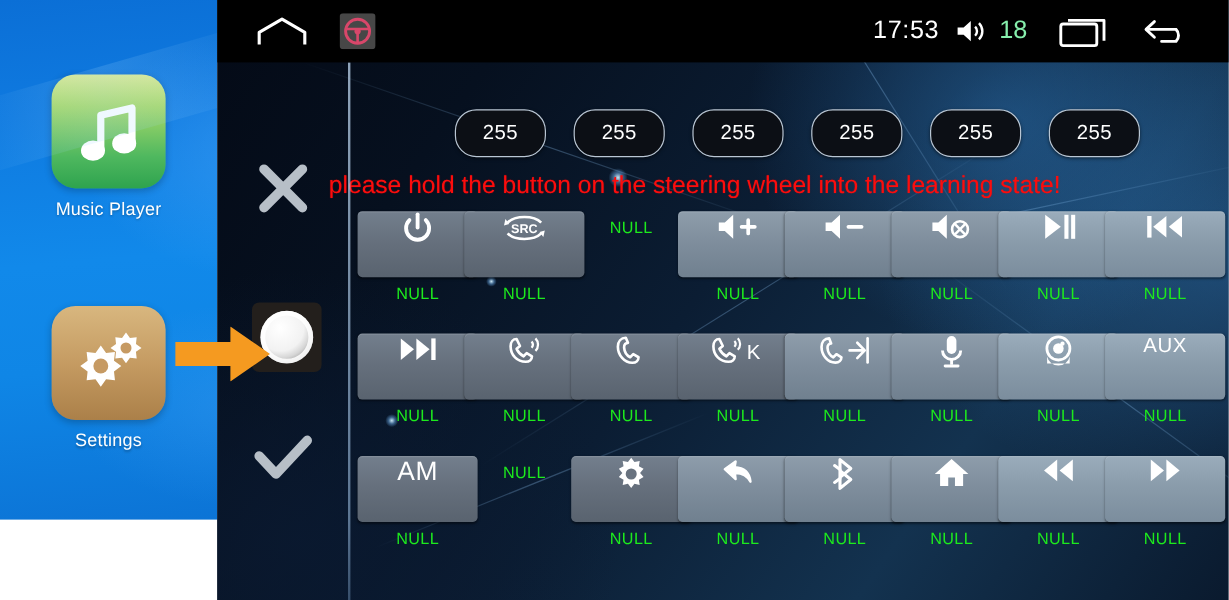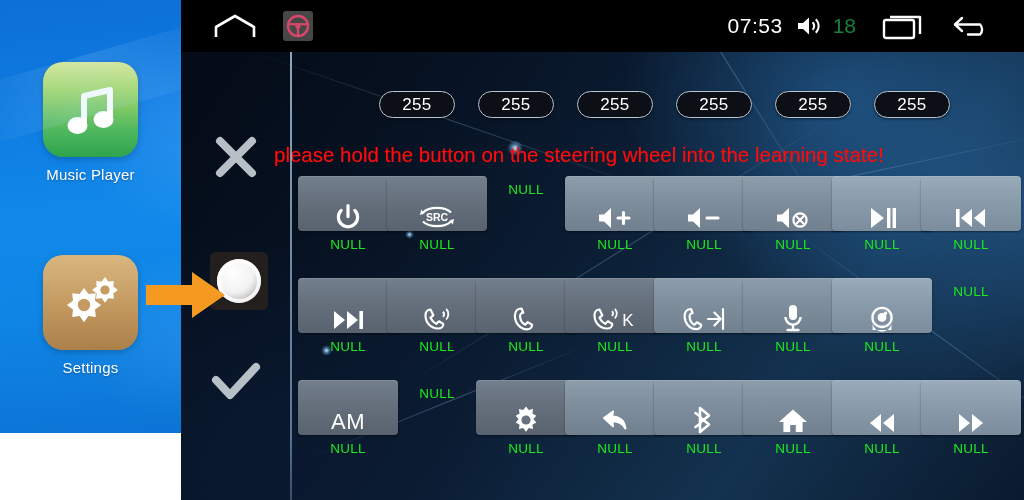--- a/index.html
+++ b/index.html
@@ -54,60 +54,60 @@
 
   
   #statusbar {
     position:absolute; left:0; top:0; width:843px; height:52px;
     background:#000000; z-index:6;
     display:flex; align-items:center;
   }
   .sb-left { display:flex; align-items:center; gap:26px; padding-left:32px; }
   .sb-right { display:flex; align-items:center; gap:26px; margin-left:auto; padding-right:28px; }
   .sb-time { color:#ffffff; font-size:21px; letter-spacing:.5px; }
-  .sb-vol { color:#15803d; font-size:21px;text-align:right; }
+  .sb-vol { color:#86efac; font-size:21px;text-align:right; }
   .sb-btn { display:flex; align-items:center; justify-content:center; cursor:pointer; }
 
   
   #controlstrip { position:absolute; left:0; top:52px; width:110px; height:448px; z-index:5; }
   .ctl { position:absolute; left:0; width:110px; display:flex; align-items:center; justify-content:center; }
   .divider { position:absolute; left:109px; top:52px; width:2px; height:448px;
              background:linear-gradient(180deg,rgba(190,215,240,.75),rgba(160,195,230,.55) 85%,rgba(140,180,220,.35)); z-index:5; }
   #knob-wrap { position:absolute; left:29px; top:252px; width:58px; height:58px;
                background:#231f1c; border-radius:6px; display:flex; align-items:center; justify-content:center; z-index:5; }
   #knob { width:44px; height:44px; border-radius:50%;
           background:radial-gradient(circle at 38% 32%, #ffffff 0%, #f2f2f2 48%, #d6d6d6 62%, #9c9c9c 78%, #b9b9b9 100%);
           box-shadow:inset 0 0 0 4px rgba(255,255,255,.85); }
   #arrow { position:absolute; left:150px; top:270px; z-index:6; }
 
   
   #pills { position:absolute; left:0; top:0; width:843px; height:0; z-index:4; }
   .pill {
-    position:absolute; width:76px; height:27px; border-radius:18px;
+    position:absolute; width:76px; height:40px; border-radius:18px;
     background:#0c0f15; border:1.6px solid #b9c6d4;
     display:flex; align-items:center; justify-content:center;
     color:#ffffff; font-size:17px; letter-spacing:.3px;
     box-shadow:0 1px 3px rgba(0,0,0,.55);
   }
 
   
   #warning {
     position:absolute; left:93px; top:143px; width:760px;
     color:#fb0d0d; font-size:20.5px; white-space:nowrap; z-index:4;
     text-shadow:0 0 1px rgba(255,0,0,.5);
   }
 
   
   #grid { position:absolute; left:128px; top:176px; width:715px; z-index:4; }
   .grid-row { display:flex; gap:11px; margin-bottom:26px; }
   .cell { width:78px; display:flex; flex-direction:column; align-items:center; }
   .fbtn {
     width:100px; height:55px; border-radius:4px;
     background:linear-gradient(180deg,#737f8d 0%,#66707d 45%,#59636f 100%);
-    display:flex; align-items:flex-end; justify-content:center;
+    display:flex; align-items:flex-start; justify-content:center;
     color:#ffffff; cursor:pointer;
     box-shadow:0 1px 2px rgba(0,0,0,.45), inset 0 1px 0 rgba(255,255,255,.12);
   }
   .fbtn.lite { background:linear-gradient(180deg,#8e9dab 0%,#7f8e9d 45%,#70808f 100%); }
   .fbtn.lite2{ background:linear-gradient(180deg,#9aacbb 0%,#8a9cab 45%,#7b8d9d 100%); }
   .fbtn-txt { font-size:22px; letter-spacing:.5px; }
   .fbtn-txt.sm { font-size:17px; }
   .null-label { color:#1dea1d; font-size:13.5px; margin-top:6px; letter-spacing:.3px; }
 
   svg { display:block; }
@@ -170,21 +170,21 @@
           <svg width="30" height="30" viewBox="0 0 30 30" aria-hidden="true">
             <rect x="0" y="0" width="30" height="30" rx="3" fill="#474747"></rect>
             <circle cx="15" cy="15" r="10" fill="none" stroke="#d8476a" stroke-width="2.4"></circle>
             <path d="M5.6 13.2 H24.4" stroke="#d8476a" stroke-width="2.2"></path>
             <path d="M15 15 V24.6" stroke="#d8476a" stroke-width="2.2"></path>
             <circle cx="15" cy="15" r="2.6" fill="#d8476a"></circle>
           </svg>
         </div>
       </div>
       <div class="sb-right">
-        <div class="sb-time">07:53</div>
+        <div class="sb-time">17:53</div>
         <div class="sb-btn" style="margin-left:-14px;">
           <svg width="28" height="24" viewBox="0 0 28 24" aria-hidden="true">
             <path d="M3 9 H8 L14 3.6 V20.4 L8 15 H3 Z" fill="#ffffff"></path>
             <path d="M17.6 8.2 a5.4 5.4 0 0 1 0 7.6" fill="none" stroke="#ffffff" stroke-width="2"></path>
             <path d="M20.8 5.2 a9.6 9.6 0 0 1 0 13.6" fill="none" stroke="#ffffff" stroke-width="2"></path>
           </svg>
         </div>
         <div class="sb-vol" style="margin-left:-16px;">18</div>
         <div class="sb-btn">
           <svg width="44" height="28" viewBox="0 0 44 28" aria-hidden="true">
@@ -379,20 +379,23 @@
             <svg width="30" height="28" viewBox="0 0 30 28" aria-hidden="true">
               <circle cx="15" cy="12.4" r="9.6" fill="none" stroke="#fff" stroke-width="2.3"></circle>
               <circle cx="15" cy="12.4" r="4.4" fill="#fff"></circle>
               <circle cx="18.4" cy="8.4" r="1.8" fill="#fff"></circle>
               <path d="M5.6 19 a9.6 9.6 0 0 0 18.8 0 L24.4 25 H5.6 Z" fill="#fff"></path>
             </svg>
           </div>
           <div class="null-label">NULL</div>
         </div>
         <div class="cell">
+          <div class="fbtn lite2">
+            <span class="fbtn-txt sm">AUX</span>
+          </div>
           <div class="null-label">NULL</div>
         </div>
       </div>
 
       <div class="grid-row">
         <div class="cell">
           <div class="fbtn">
             <span class="fbtn-txt">AM</span>
           </div>
           <div class="null-label">NULL</div>

